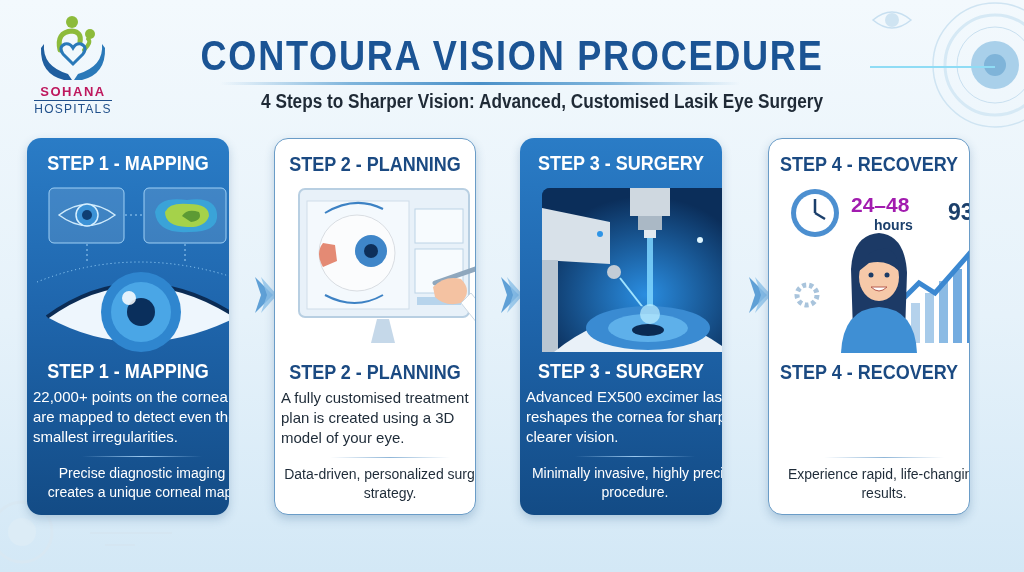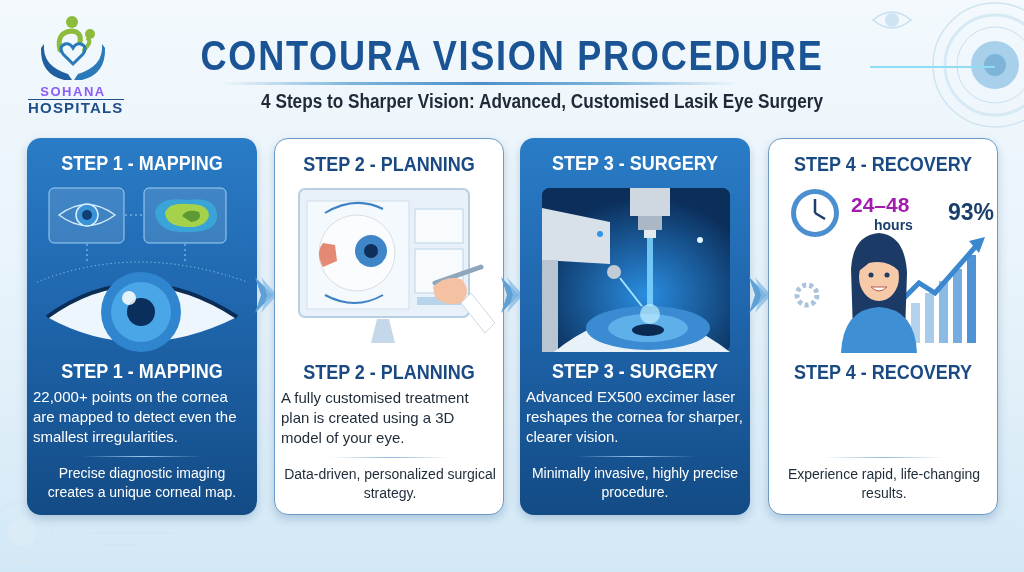--- a/index.html
+++ b/index.html
@@ -5,36 +5,36 @@
   * { box-sizing: border-box; margin: 0; padding: 0; }
   html, body { width: 1024px; height: 572px; overflow: hidden; }
   body {
     font-family: "Liberation Sans", sans-serif;
     background: linear-gradient(180deg, #f3f9fd 0%, #e6f2fa 55%, #d3e8f6 100%);
     position: relative;
   }
   .bg-deco { position: absolute; pointer-events: none; }
   .logo { position: absolute; left: 28px; top: 14px; width: 90px; height: 100px; text-align: center; }
   .logo svg { display: block; margin: 0 auto; }
-  .logo .l1 { font-size: 13px; font-weight: bold; color: #8b5cf6; letter-spacing: 1.5px; line-height: 14px; margin-top: 1px; }
-  .logo .l2 { font-size: 15px; font-weight: bold; color: #1f4f8a; letter-spacing: 1.2px; line-height: 14px; border-top: 1px solid #1f4f8a; display: inline-block; padding-top: 1px; }
+  .logo .l1 { font-size: 13px; font-weight: bold; color: #be185d; letter-spacing: 1.5px; line-height: 14px; margin-top: 1px; }
+  .logo .l2 { font-size: 12px; font-weight: normal; color: #1f4f8a; letter-spacing: 1.2px; line-height: 14px; border-top: 1px solid #1f4f8a; display: inline-block; padding-top: 1px; }
   .title {
     position: absolute; left: 0; width: 1024px; top: 32px; text-align: center;
     font-size: 42px; font-weight: bold; color: #1b5494; letter-spacing: 2px;
     transform: scaleX(0.86); transform-origin: center;
   }
   .title-rule { position: absolute; left: 220px; top: 82px; width: 520px; height: 3px;
     background: linear-gradient(90deg, transparent, #7fb5dc, #4a90c8, #7fb5dc, transparent); border-radius: 2px; }
   .subtitle {
     position: absolute; left: 0; width: 1024px; top: 90px; text-align: center;
     font-size: 20px; font-weight: bold; color: #1f2a36;
     transform: scaleX(0.86); transform-origin: center; padding-left: 70px;
   }
   .card {
-    position: absolute; top: 138px; height: 377px; width: 230px; border-radius: 14px;
+    position: absolute; top: 138px; height: 377px; width: 202px; border-radius: 14px;
     box-shadow: 0 4px 10px rgba(40,90,140,0.25);
     overflow: hidden;
   }
   .card.blue { background: linear-gradient(180deg, #2a7cc6 0%, #1f66ad 45%, #134b85 100%); color: #fff; }
   .card.white { background: #ffffff; border: 1.5px solid #6a9cc7; color: #1e2b38; padding-left: 24px; }
   .card .head { position: absolute; top: 14px; left: 0; width: 100%; text-align: center;
     font-size: 20px; font-weight: bold; transform: scaleX(0.9); }
   .card.white .head, .card.white .head2 { color: #1b4a82; }
   .card .illus { position: absolute; top: 44px; left: 10px; width: 210px; height: 170px; }
   .card .head2 { position: absolute; top: 222px; left: 0; width: 100%; text-align: center;

